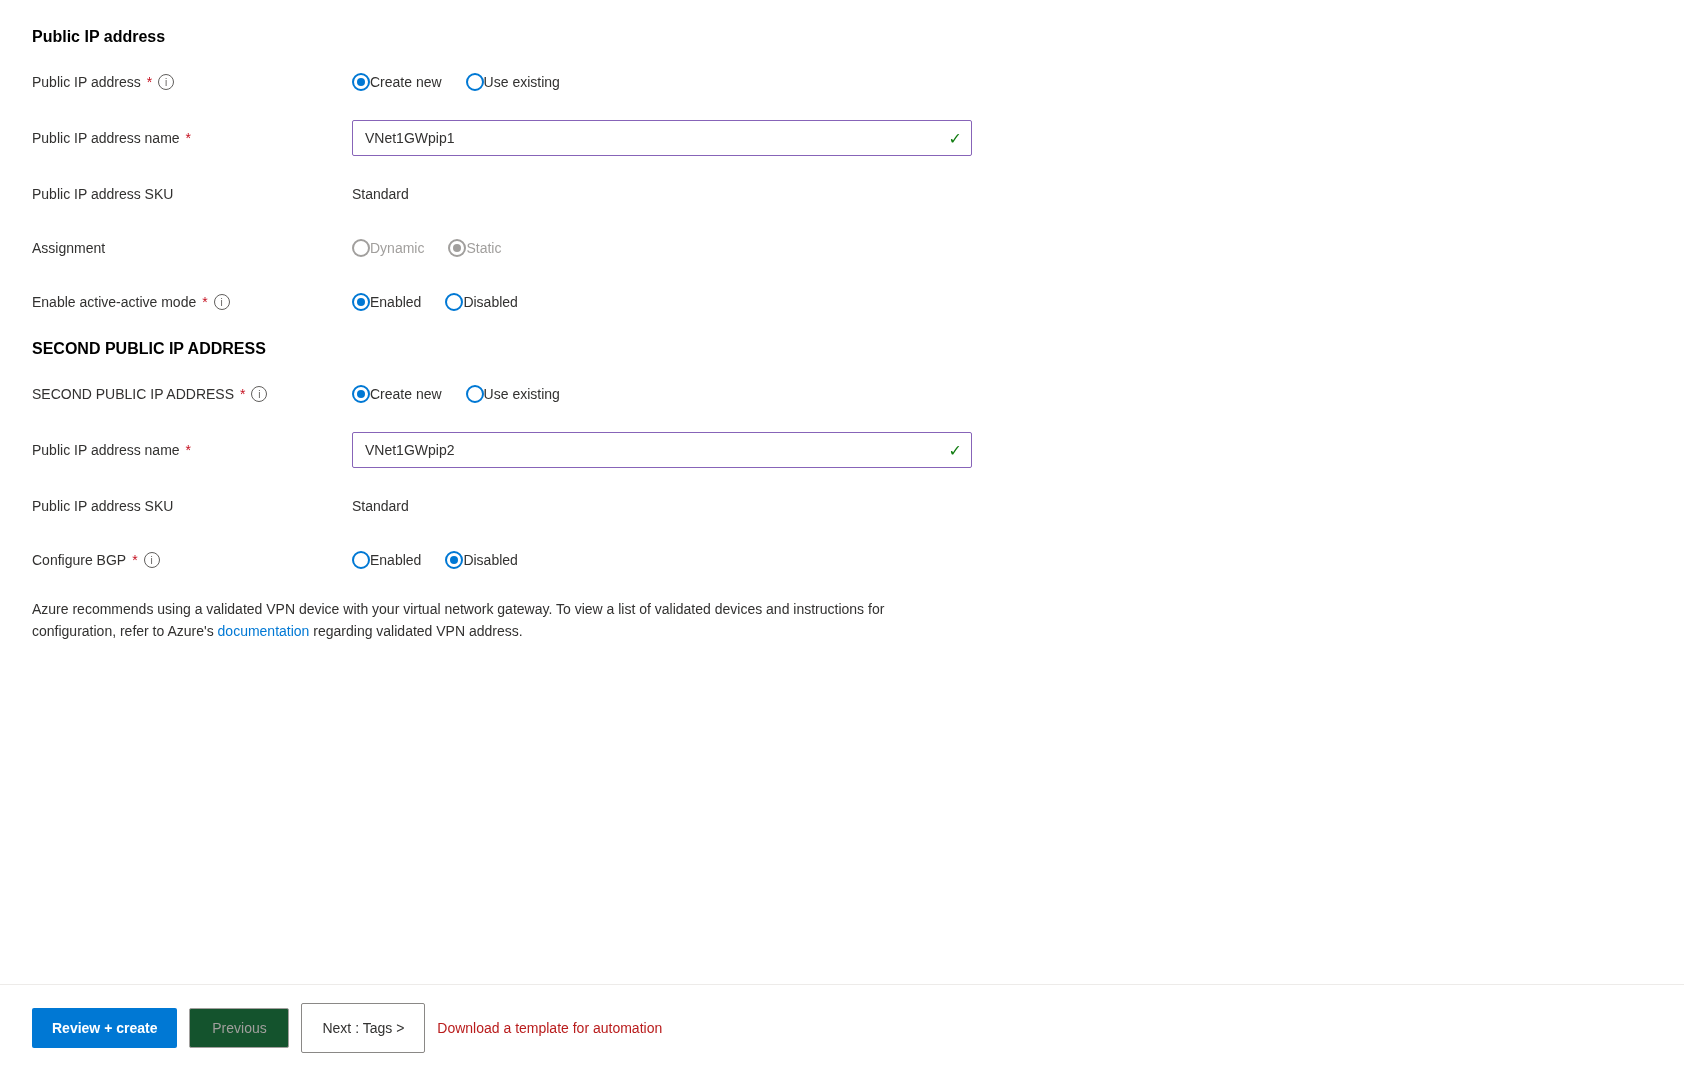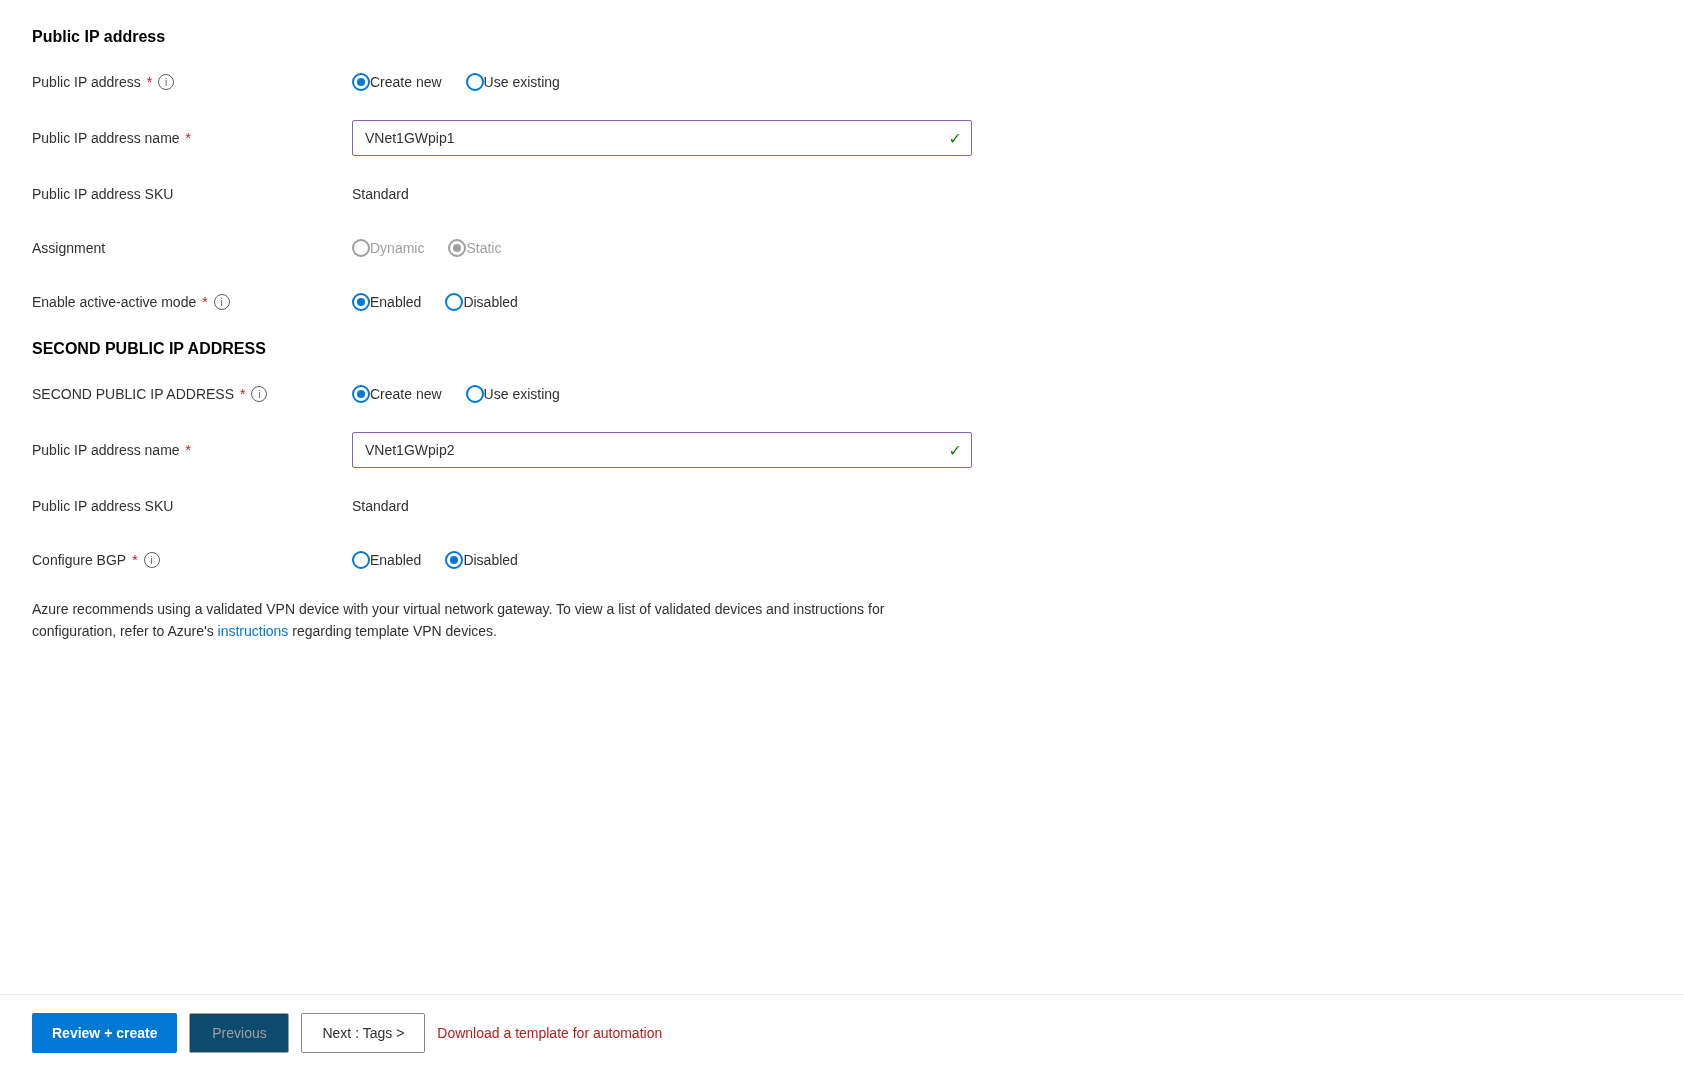--- a/index.html
+++ b/index.html
@@ -171,42 +171,42 @@
       padding: 8px 20px;
       font-size: 14px;
       font-family: inherit;
       cursor: pointer;
       border-radius: 2px;
       font-weight: 600;
       min-width: 130px;
       height: 40px;
     }
     .btn-secondary {
-      background: #0c4a6e;
+      background: #14532d;
       color: #a19f9d;
       border: 1px solid #a19f9d;
       padding: 8px 20px;
       font-size: 14px;
       font-family: inherit;
       cursor: pointer;
       border-radius: 2px;
       min-width: 100px;
       height: 40px;
     }
     .btn-outline {
       background: #fff;
       color: #323130;
       border: 1px solid #8a8886;
       padding: 8px 20px;
       font-size: 14px;
       font-family: inherit;
       cursor: pointer;
       border-radius: 2px;
       min-width: 120px;
-      height: 40px;
+      height: 50px;
     }
     .btn-link {
       background: none;
       border: none;
       color: #b91c1c;
       font-size: 14px;
       font-family: inherit;
       cursor: pointer;
       padding: 0;
       text-decoration: none;
@@ -361,21 +361,21 @@
           <label class="radio-label">
             <input type="radio" name="configure-bgp" class="radio-input" checked="" style="">
             <span>Disabled</span>
           </label>
         </div>
       </div>
     </div>
   </div>
 
   <div class="notice-text">
-    <span>Azure recommends using a validated VPN device with your virtual network gateway. To view a list of validated devices and instructions for configuration, refer to Azure's </span><a href="#">instructions</a><span> regarding template VPN devices.</span>
+    <span>Azure recommends using a validated VPN device with your virtual network gateway. To view a list of validated devices and instructions for configuration, refer to Azure's </span><a href="#">documentation</a><span> regarding validated VPN address.</span>
   </div>
 
 </div>
 
 <div class="footer">
   <button class="btn-primary">Review + create</button>
   <button class="btn-secondary">Previous</button>
   <button class="btn-outline">Next : Tags &gt;</button>
   <a href="#" class="btn-link">Download a template for automation</a>
 </div>

